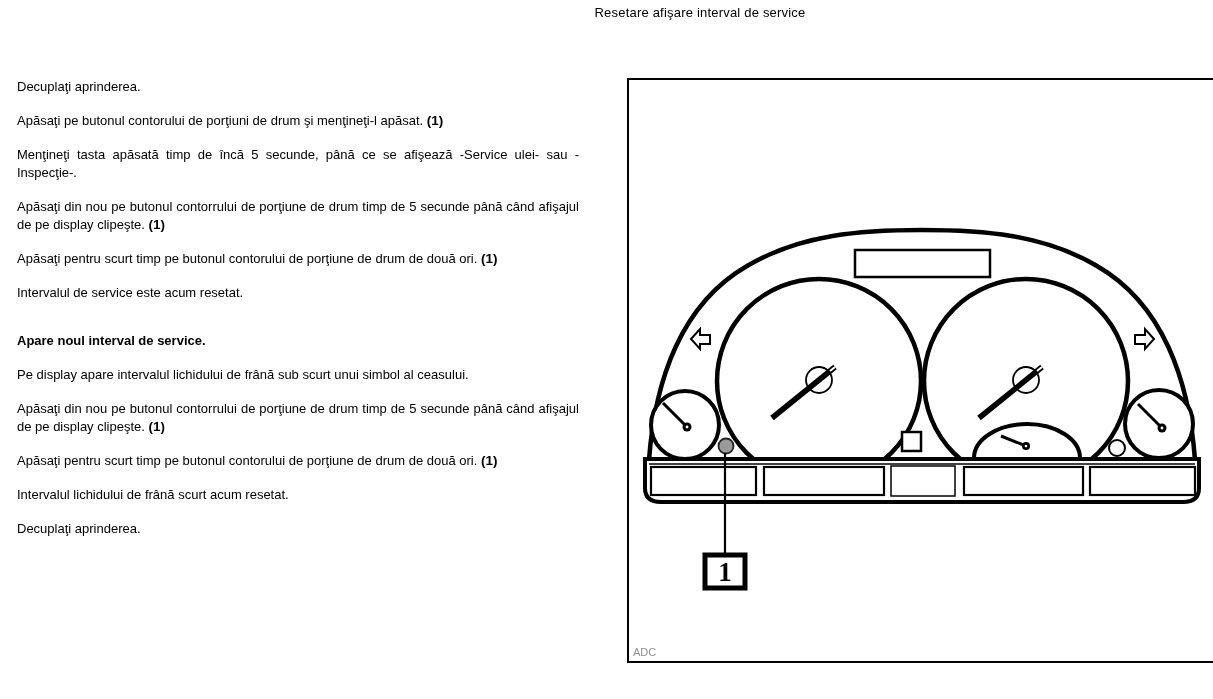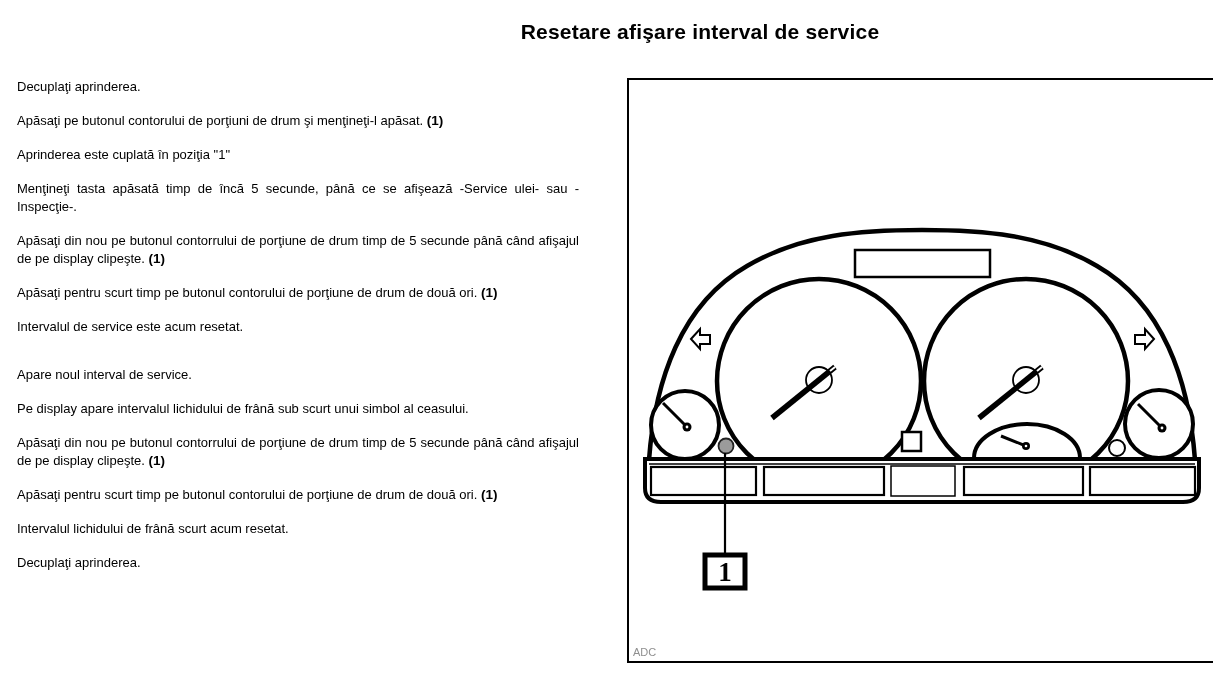--- a/index.html
+++ b/index.html
@@ -1,46 +1,45 @@
 <!DOCTYPE html>
 <html><head>
 <meta charset="utf-8">
 <style>
   * { margin:0; padding:0; box-sizing:border-box; }
   html,body { width:1213px; height:699px; background:#ffffff; overflow:hidden;
               font-family:"Liberation Sans","DejaVu Sans",sans-serif; color:#000; }
   .page { position:relative; width:1213px; height:699px; background:#fff; }
 
-  .page-title { position:absolute; top:20px; left:187px; width:1026px;
-                text-align:center; font-size:21px; font-weight:bold; letter-spacing:.2px; }
+  .page-title { position:absolute; top:5px; left:187px; width:1026px;
+                text-align:center; font-size:13px; font-weight:normal; letter-spacing:.2px; }
 
   .steps { position:absolute; left:17px; top:74px; width:562px; }
   .steps p.step { font-size:13px; line-height:18px; margin:4px 0 16px 0;
                   text-align:justify; }
   .steps p.step .marker { font-weight:bold; font-size:13.5px; }
-  .steps p.heading { font-weight:normal; margin-top:30px; text-align:left; }
+  .steps p.heading { font-weight:bold; margin-top:30px; text-align:left; }
 
   .figure { position:absolute; left:627px; top:78px; width:592px; height:585px;
             border:2px solid #000; background:#fff; }
   .figure svg { position:absolute; left:0; top:0; }
   .watermark { position:absolute; left:4px; bottom:3px; font-size:11px; color:#8f8f8f; }
 
   .fig-caption { position:absolute; left:630px; top:673px; font-size:13px; font-weight:bold;margin-top:43px; }
 </style>
 </head>
 <body>
 
 <div class="page">
 
   <div class="page-title">Resetare afişare interval de service</div>
 
   <div class="steps">
       <p class="step"><span>Decuplaţi aprinderea.</span></p>
       <p class="step"><span>Apăsaţi pe butonul contorului de porţiuni de drum şi menţineţi-l apăsat.</span> <span class="marker">(1)</span></p>
-      <p class="step"><span>Aprinderea este cuplată în poziţia "1"</span></p>
       <p class="step"><span>Menţineţi tasta apăsată timp de încă 5 secunde, până ce se afişează -Service ulei- sau -Inspecţie-.</span></p>
       <p class="step"><span>Apăsaţi din nou pe butonul contorrului de porţiune de drum timp de 5 secunde până când afişajul de pe display clipeşte.</span> <span class="marker">(1)</span></p>
       <p class="step"><span>Apăsaţi pentru scurt timp pe butonul contorului de porţiune de drum de două ori.</span> <span class="marker">(1)</span></p>
       <p class="step"><span>Intervalul de service este acum resetat.</span></p>
       <p class="step heading"><span>Apare noul interval de service.</span></p>
       <p class="step"><span>Pe display apare intervalul lichidului de frână sub scurt unui simbol al ceasului.</span></p>
       <p class="step"><span>Apăsaţi din nou pe butonul contorrului de porţiune de drum timp de 5 secunde până când afişajul de pe display clipeşte.</span> <span class="marker">(1)</span></p>
       <p class="step"><span>Apăsaţi pentru scurt timp pe butonul contorului de porţiune de drum de două ori.</span> <span class="marker">(1)</span></p>
       <p class="step"><span>Intervalul lichidului de frână scurt acum resetat.</span></p>
       <p class="step"><span>Decuplaţi aprinderea.</span></p>

